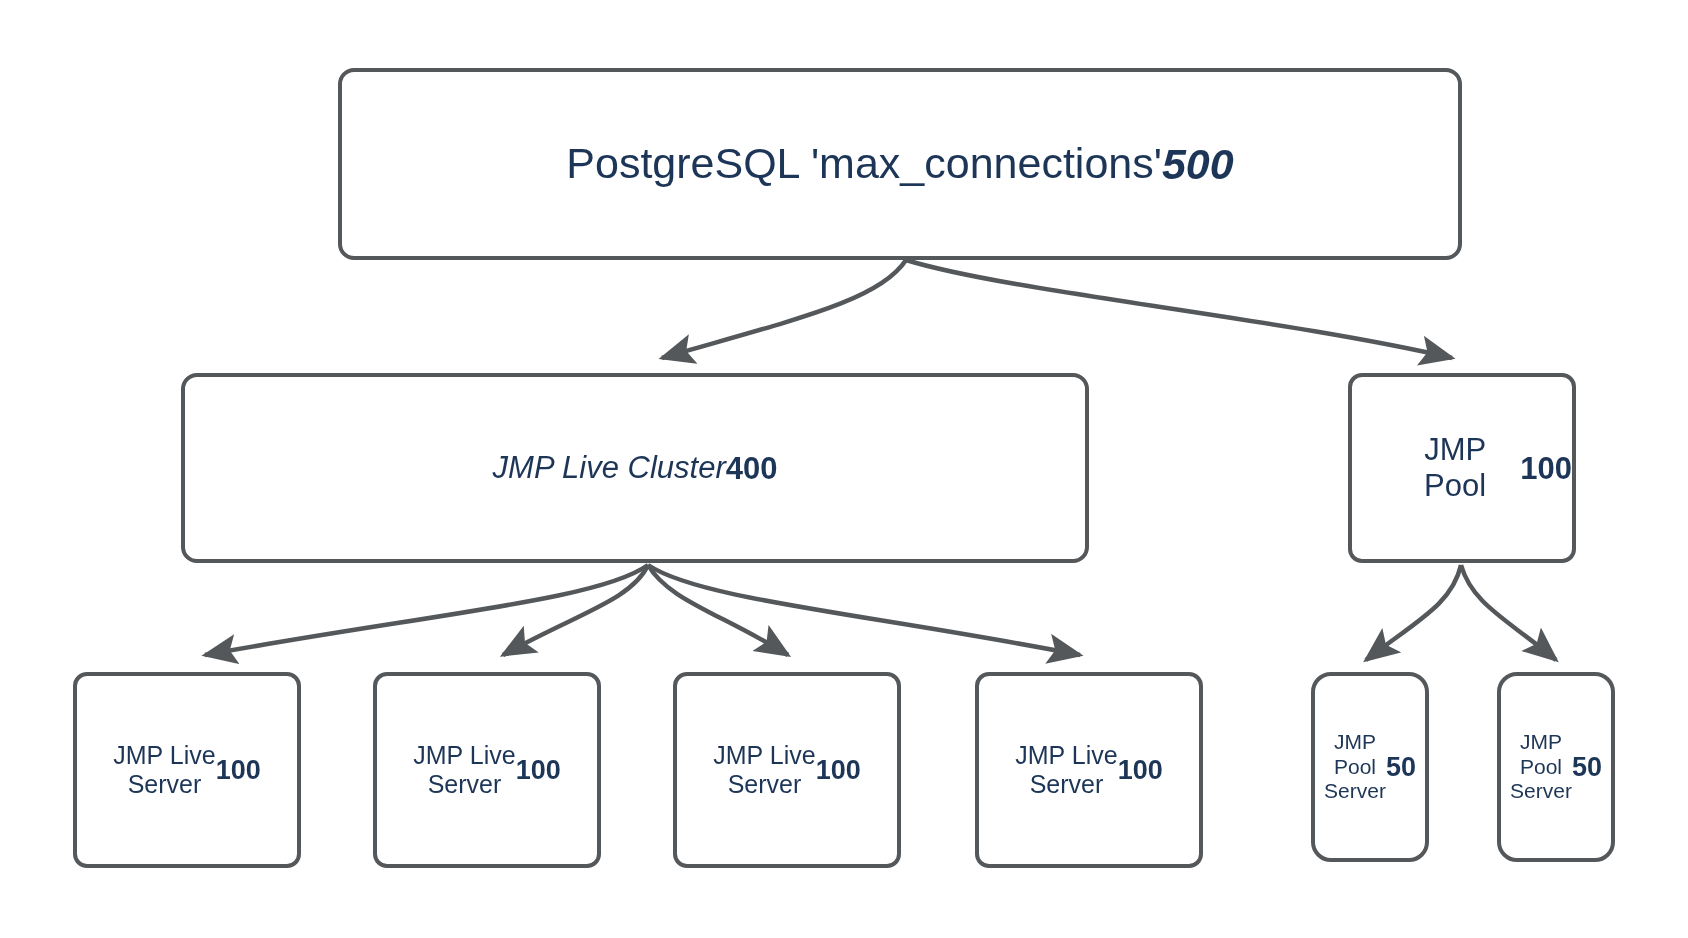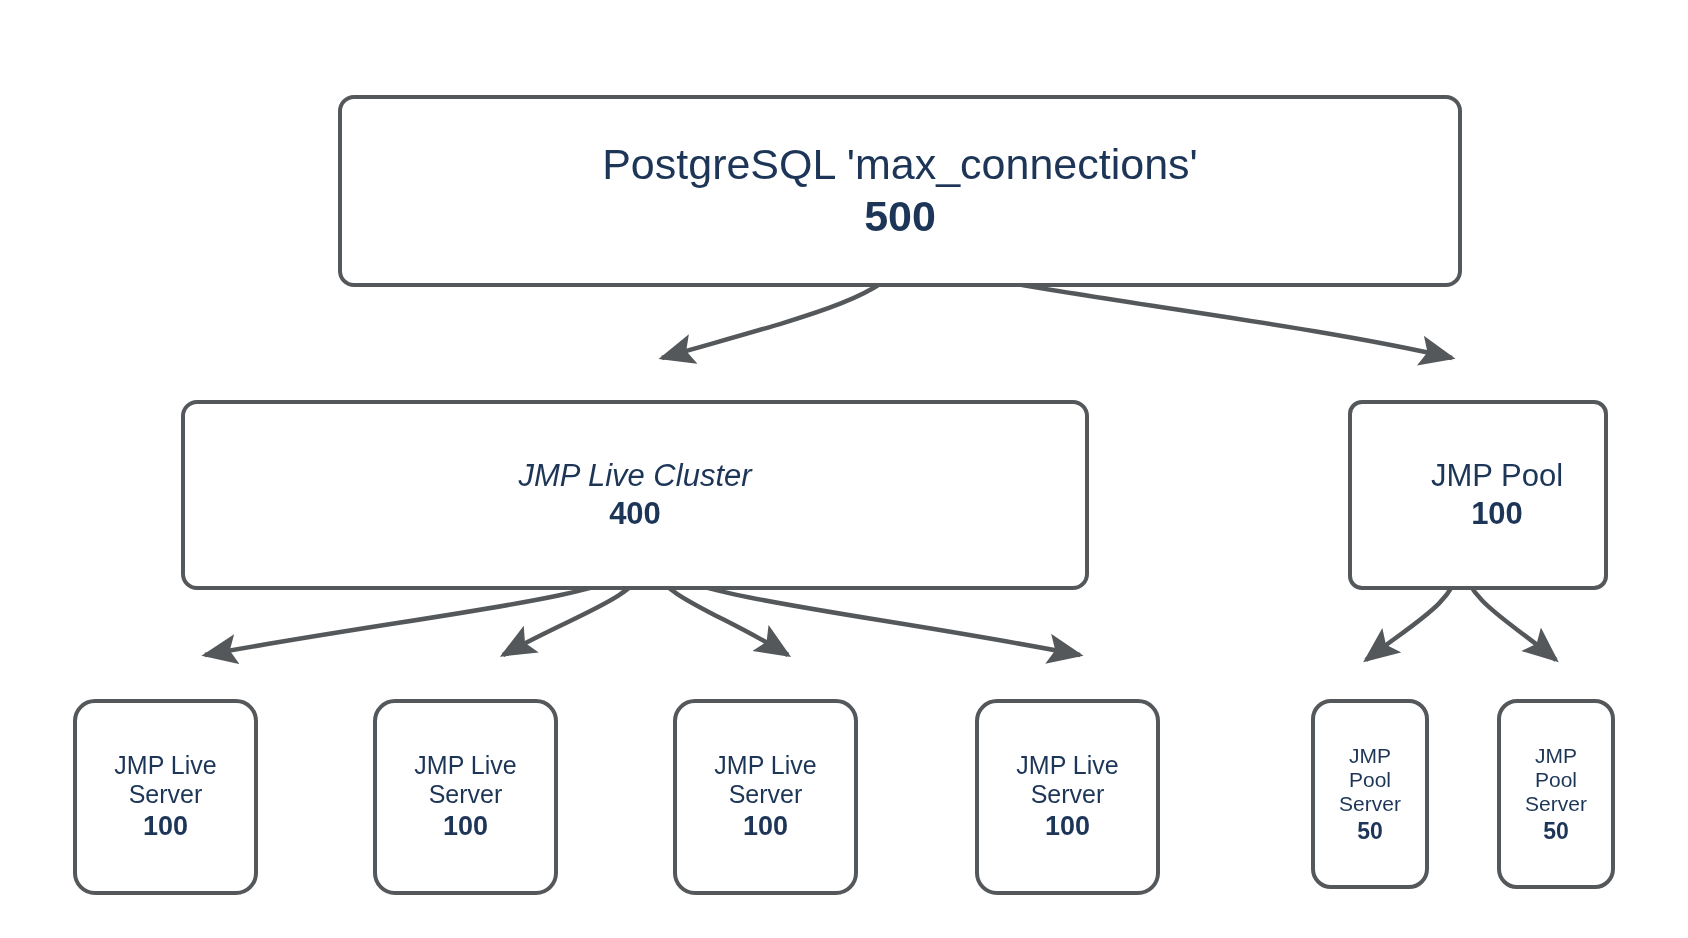--- a/index.html
+++ b/index.html
@@ -27,27 +27,26 @@
     height: 938px;
     pointer-events: none;
   }
   .node {
     position: absolute;
     box-sizing: border-box;
     background: #ffffff;
     border: 4px solid #55585b;
     border-radius: 14px;
     display: flex;
-    flex-direction: column;
+    flex-direction: row;
     align-items: center;
     justify-content: center;
     text-align: center;
     color: #1d3557;
     z-index: 2;
-    margin-top: 27px;
   }
   .node .lbl {
     color: #1d3557;
     line-height: 1.16;
     white-space: pre-line;
   }
   .node .val {
     color: #1d3557;
     font-weight: bold;
     line-height: 1.16;
@@ -55,67 +54,67 @@
 
   
   #node-root {
     left: 338px;
     top: 68px;
     width: 1124px;
     height: 192px;
     border-radius: 16px;
   }
   #node-root .lbl { font-size: 43px; }
-  #node-root .val { font-size: 43px; margin-top: 2px; }
+  #node-root .val { font-size: 43px; margin-top: 2px; font-style: italic; }
 
   
   #node-live-cluster {
     left: 181px;
     top: 373px;
     width: 908px;
     height: 190px;
     border-radius: 16px;
   }
   #node-live-cluster .lbl { font-size: 31px; font-style: italic; }
   #node-live-cluster .val { font-size: 31px; margin-top: 2px; }
 
   #node-pool {
     left: 1348px;
     top: 373px;
-    width: 260px;
+    width: 228px;
     height: 190px;
     border-radius: 14px;
     padding-left: 38px;
   }
   #node-pool .lbl { font-size: 31px; }
   #node-pool .val { font-size: 31px; margin-top: 2px; }
 
   
   .live-server {
     top: 672px;
-    width: 185px;
+    width: 228px;
     height: 196px;
-    border-radius: 22px;
+    border-radius: 14px;
   }
   .live-server .lbl { font-size: 25px; }
   .live-server .val { font-size: 27px; margin-top: 2px; }
   #node-ls-0 { left: 73px; }
   #node-ls-1 { left: 373px; }
   #node-ls-2 { left: 673px; }
   #node-ls-3 { left: 975px; }
 
   
   .pool-server {
     top: 672px;
     width: 118px;
     height: 190px;
     border-radius: 20px;
   }
   .pool-server .lbl { font-size: 21px; }
-  .pool-server .val { font-size: 23px; margin-top: 1px; }
+  .pool-server .val { font-size: 27px; margin-top: 1px; }
   #node-ps-0 { left: 1311px; }
   #node-ps-1 { left: 1497px; }
 </style>
 </head>
 <body>
 
 <div id="canvas">
 
   <svg id="edges" viewBox="0 0 1688 938" width="1688" height="938">
     <defs>

